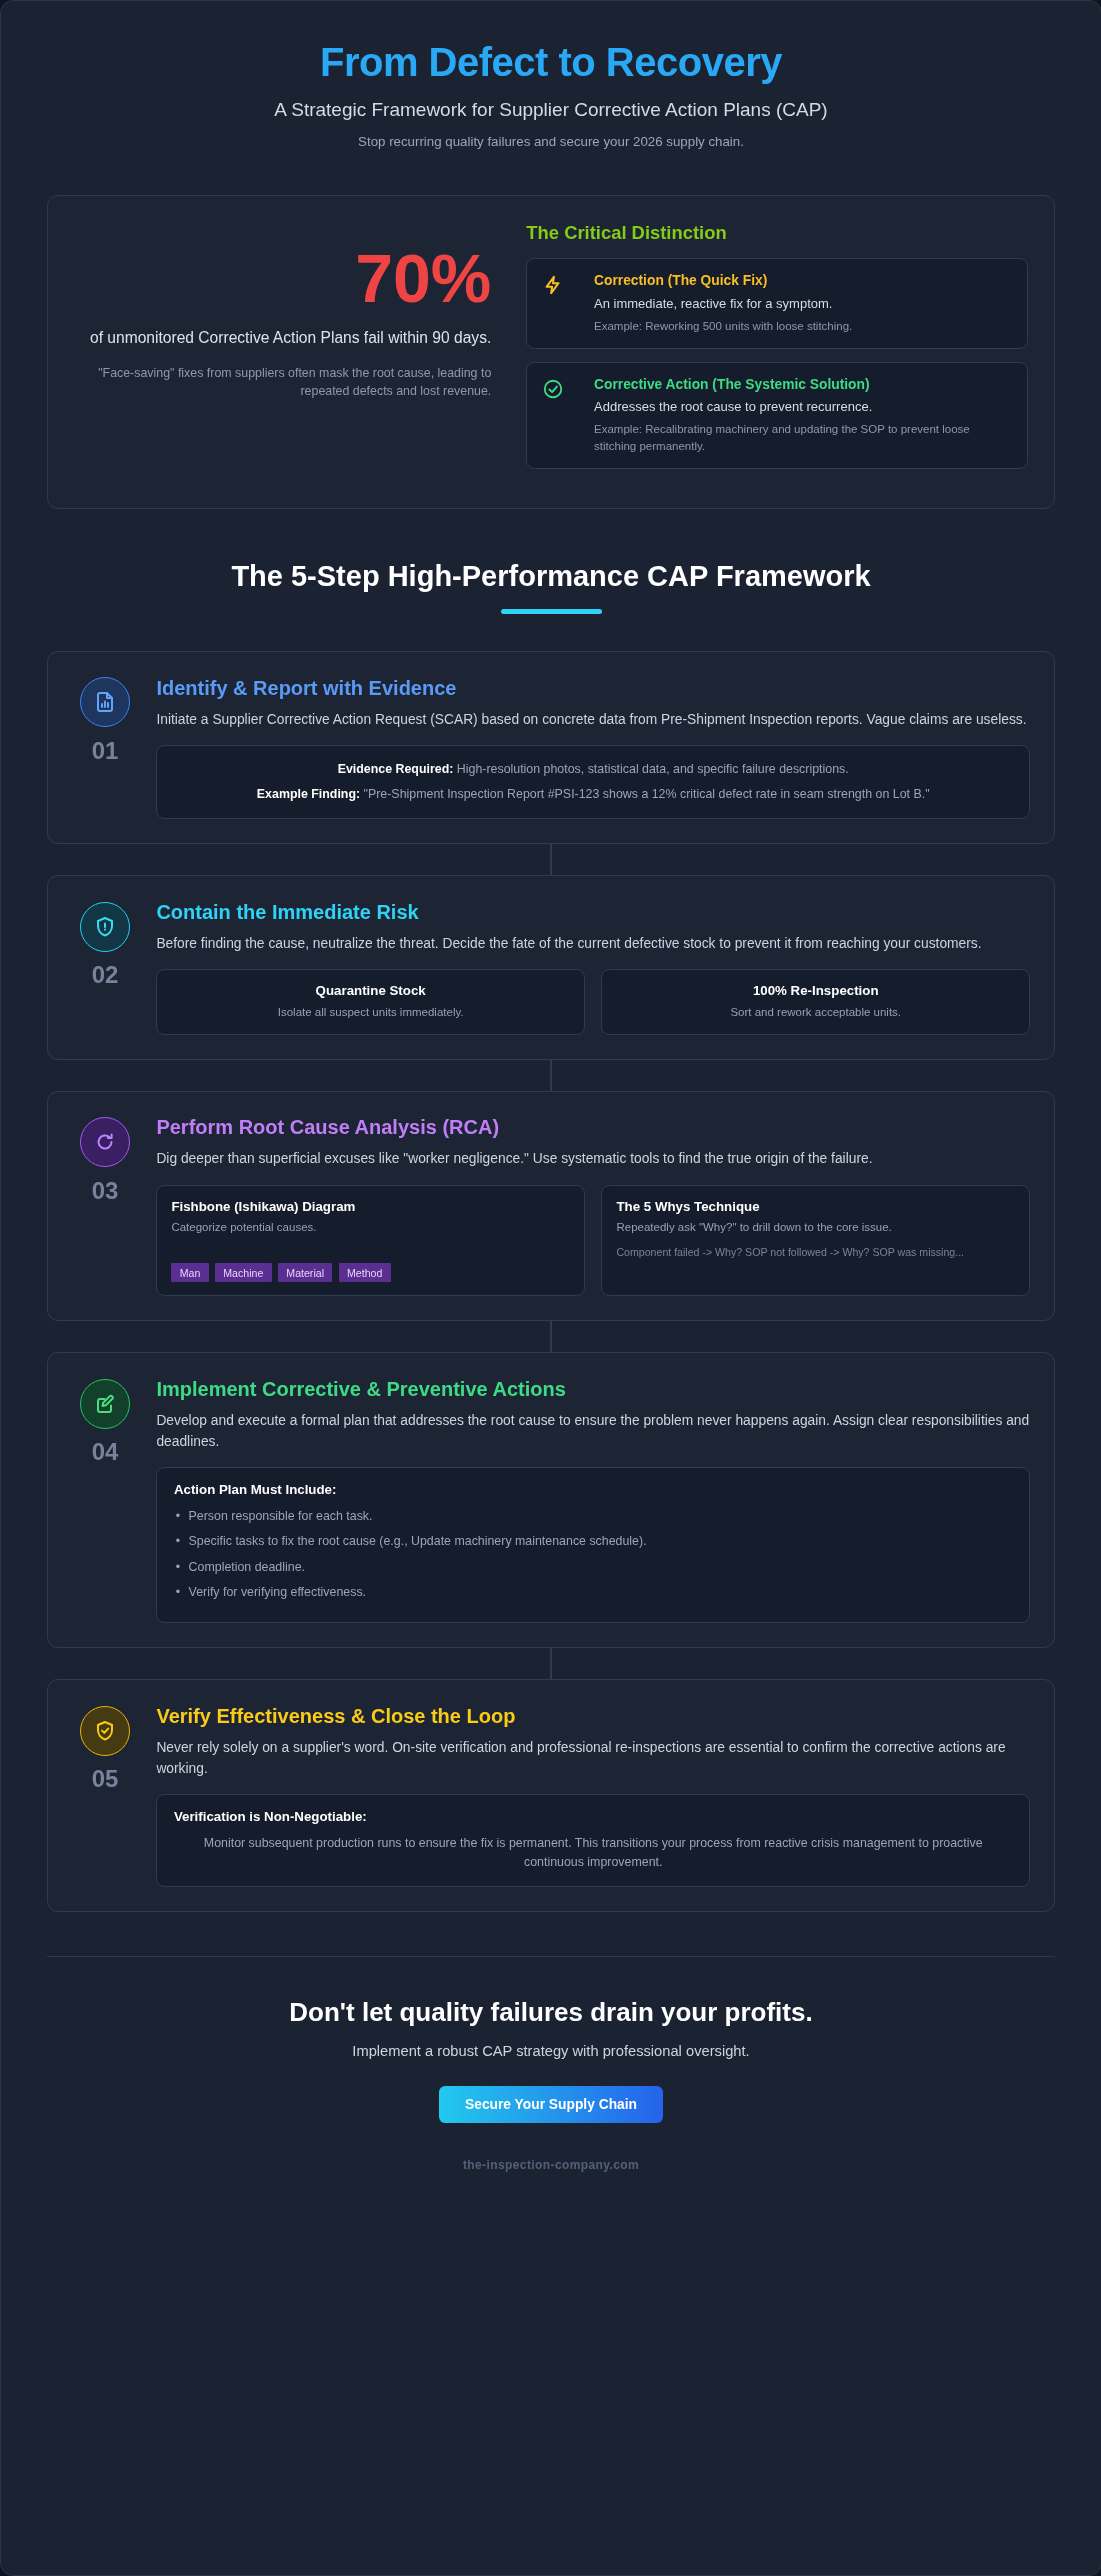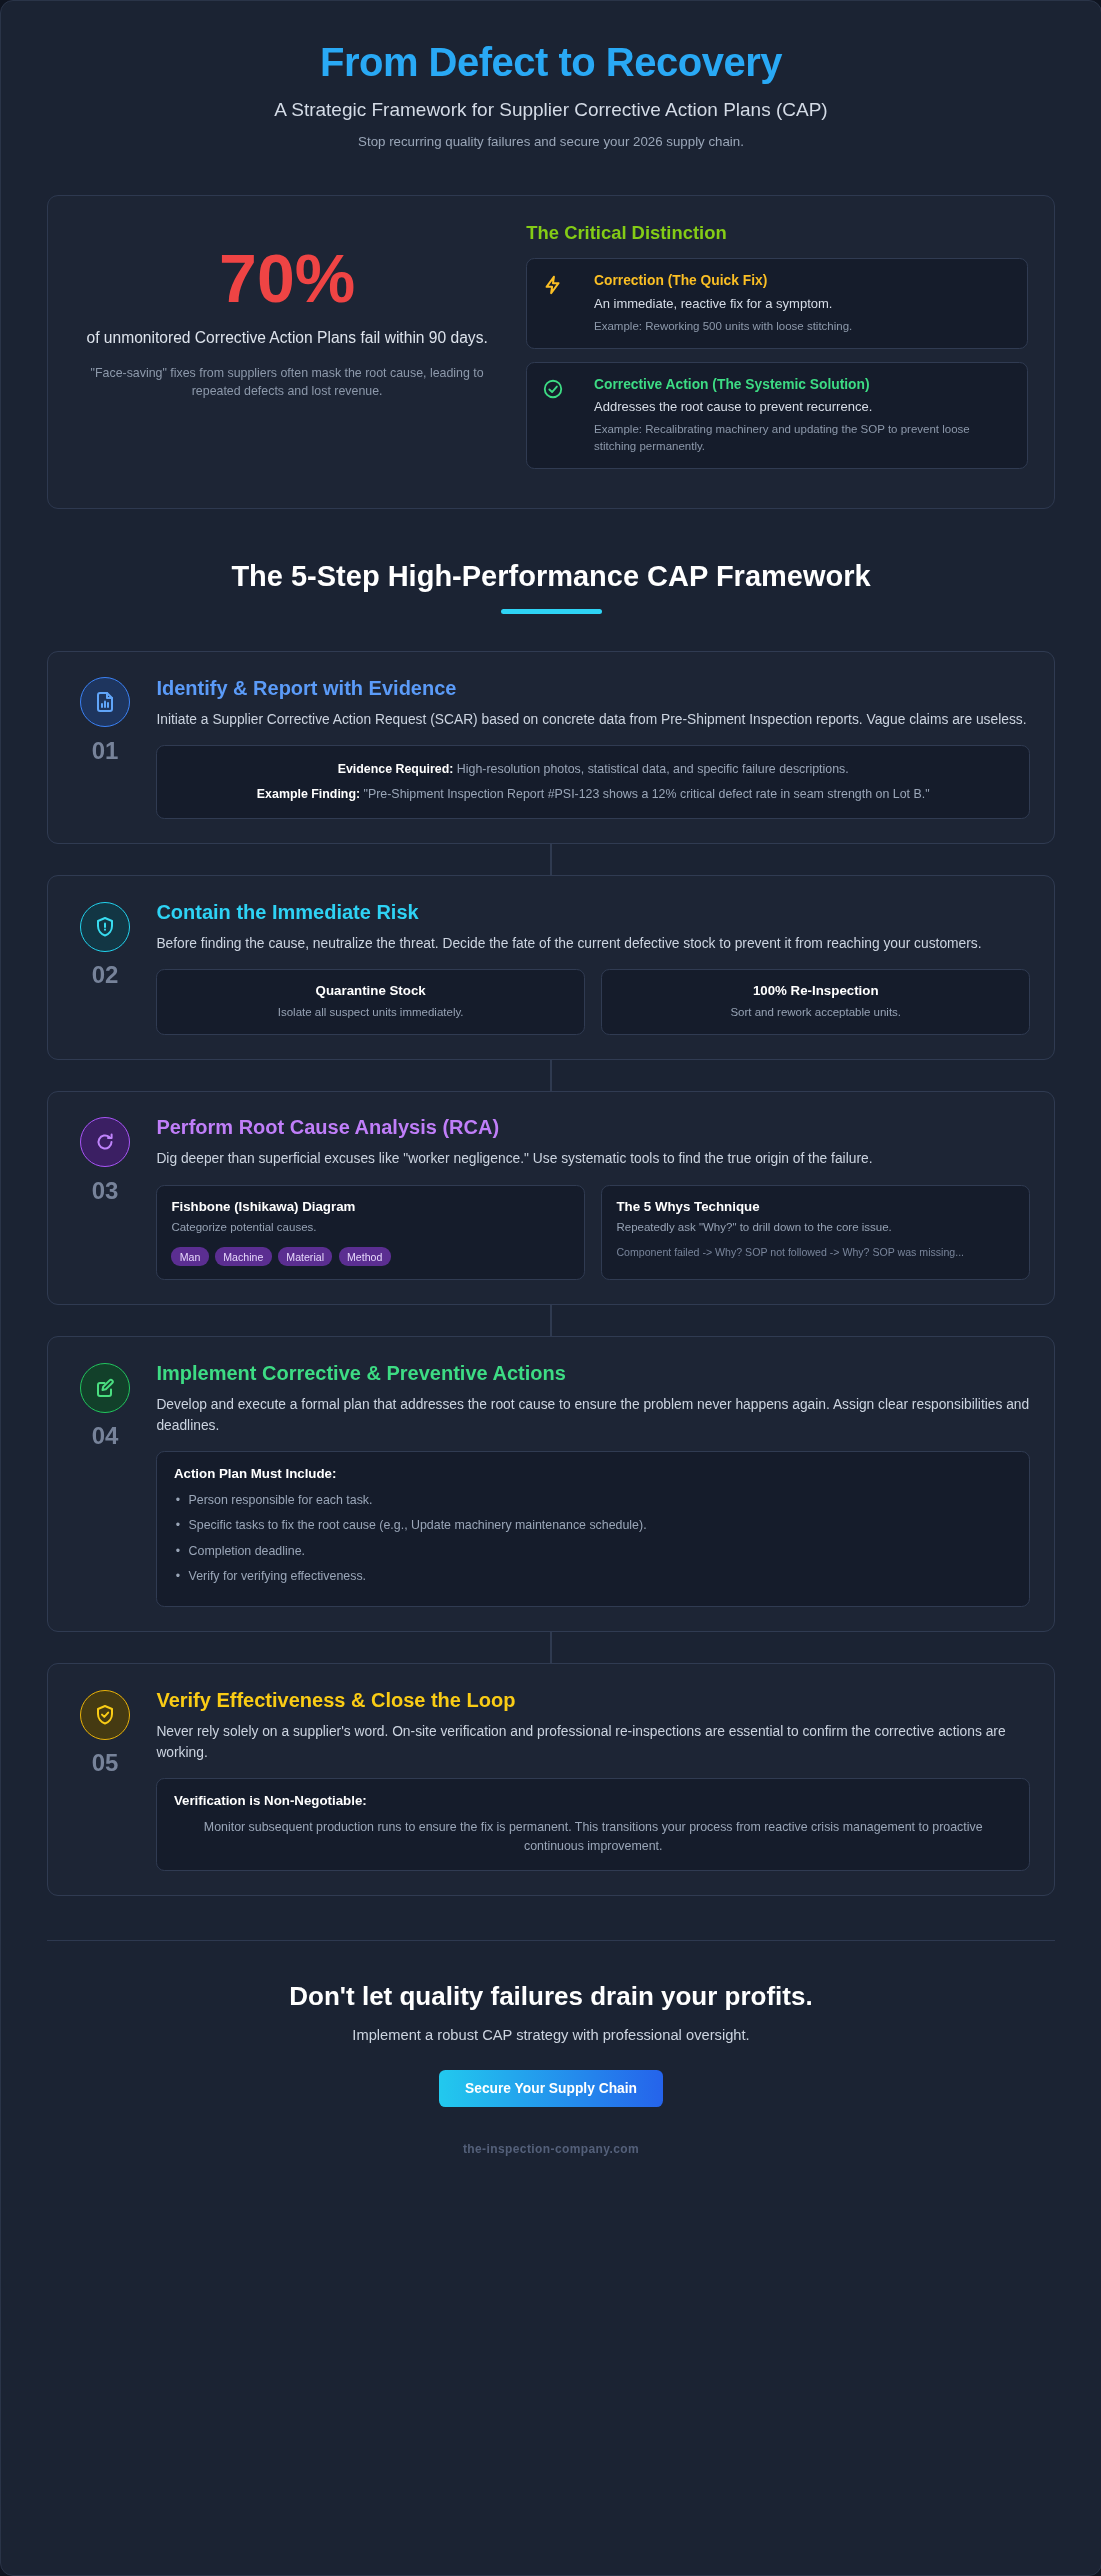--- a/index.html
+++ b/index.html
@@ -47,21 +47,21 @@
     margin: 37px 46px 0 46px;
     border: 0.9px solid #2e3950;
     border-radius: 11px;
     background: #1d2535;
     display: flex;
     gap: 18.4px;
     padding: 24px 22px;
   }
   .stat-col {
     flex: 1 1 46%;
-    text-align: center;
+    text-align: right;
     padding: 24px 13px 18.4px 13px;
   }
   .stat-number {
     font-size: 68px;
     font-weight: bold;
     color: #ef4444;
     line-height: 1;
   }
   .stat-caption {
     margin-top: 14.7px;
@@ -164,23 +164,24 @@
   }
   .mini-card.left-align { text-align: left; }
   .mini-title { font-size: 13.3px; font-weight: bold; color: #ffffff; }
   .mini-sub { margin-top: 5.5px; font-size: 11.5px; color: #96a2b4; line-height: 1.45; }
   .mini-extra { margin-top: 9.2px; font-size: 10.6px; color: #78849a; line-height: 1.5; }
 
   .tags { margin-top: 11px; display: flex; gap: 6.4px; flex-wrap: wrap; }
   .tag {
     background: #5b2e91;
     color: #e6d6fb;
-    border-radius: 9px;
+    border-radius: 1px;
     font-size: 10.6px;
     padding: 3.7px 8.3px;
+    margin-top: 16px;
   }
 
   .bullet-title { font-size: 13.3px; font-weight: bold; color: #ffffff; margin-bottom: 10px; }
   .bullets { list-style: none; }
   .bullets li {
     font-size: 12.4px; color: #9aa6b8; line-height: 1.6;
     padding-left: 14.7px; position: relative; margin-bottom: 5.5px;
   }
   .bullets li::before {
     content: "\2022"; position: absolute; left: 1.8px; color: #9aa6b8;

